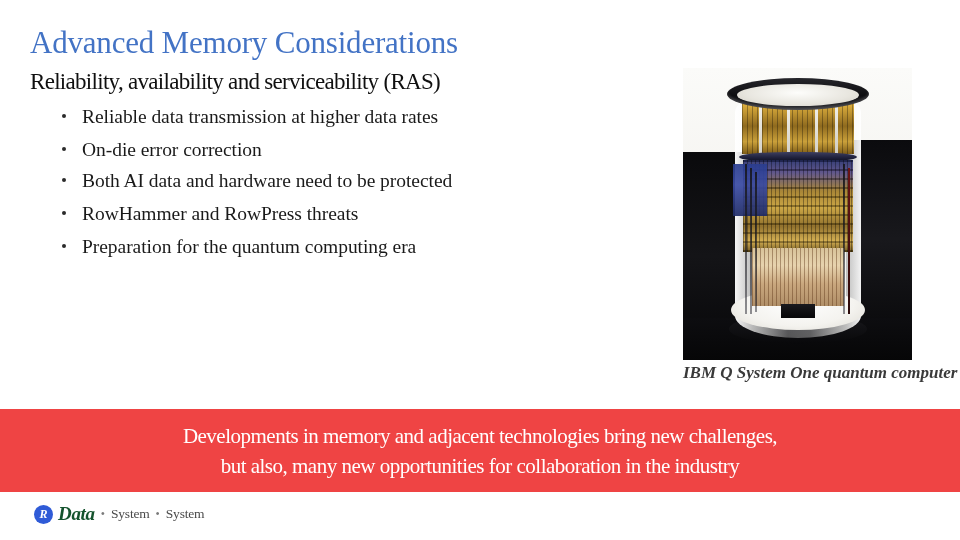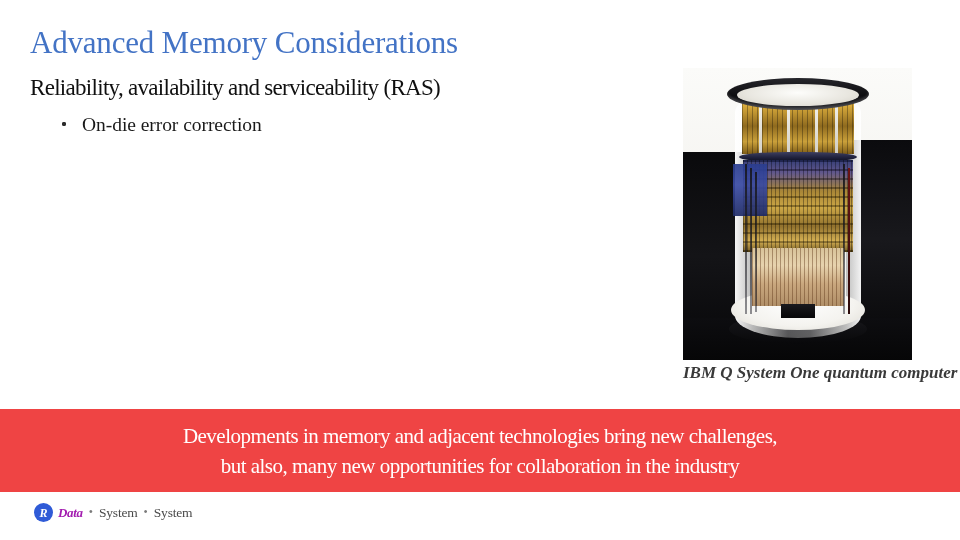--- a/index.html
+++ b/index.html
@@ -34,21 +34,21 @@
     font-weight: 400;
     color: #4373C5;
     letter-spacing: -0.2px;
     white-space: nowrap;
   }
 
   
   #body-col {
     position: absolute;
     left: 30px;
-    top: 73px;
+    top: 67px;
     width: 630px;
   }
   .section-heading {
     font-size: 23px;
     line-height: 30px;
     font-weight: 400;
     color: #101010;
     letter-spacing: -0.7px;
     white-space: nowrap;
     margin: 0;
@@ -308,24 +308,24 @@
     color: #ffffff;
     font-size: 12px;
     font-weight: 700;
     font-style: italic;
     display: flex;
     align-items: center;
     justify-content: center;
     line-height: 1;
   }
   #logo-data {
-    font-size: 13px;
+    font-size: 19px;
     font-weight: 700;
     font-style: italic;
-    color: #a21caf;
+    color: #14532d;
     letter-spacing: -0.3px;
   }
   .logo-sep {
     font-size: 12px;
     color: #7a7a7a;
     padding: 0 1px;
   }
   .logo-word {
     font-size: 13.5px;
     color: #4a4a4a;
@@ -338,27 +338,42 @@
 <div id="slide">
 
   <div id="slide-title">Advanced Memory Considerations</div>
 
   <div id="body-col">
 
     <div class="section-heading">Reliability, availability and serviceability (RAS)</div>
     <ul class="bullet-list">
       <li class="bullet-item">
         <span class="bullet-dot"></span>
+        <span>Reliable data transmission at higher data rates</span>
       </li>
       <li class="bullet-item">
         <span class="bullet-dot"></span>
         <span>On-die error correction</span>
       </li>
     </ul>
 
+    <ul class="bullet-list">
+      <li class="bullet-item">
+        <span class="bullet-dot"></span>
+        <span>Both AI data and hardware need to be protected</span>
+      </li>
+      <li class="bullet-item">
+        <span class="bullet-dot"></span>
+        <span>RowHammer and RowPress threats</span>
+      </li>
+      <li class="bullet-item">
+        <span class="bullet-dot"></span>
+        <span>Preparation for the quantum computing era</span>
+      </li>
+    </ul>
   </div>
 
   <div id="photo-frame">
     <div class="photo-wall"></div>
     <div class="photo-dark-left"></div>
     <div class="photo-dark-right"></div>
     <div class="photo-dark-bottom"></div>
 
     <div class="cyl-base-shadow"></div>
     <div class="cyl-glass"></div>

